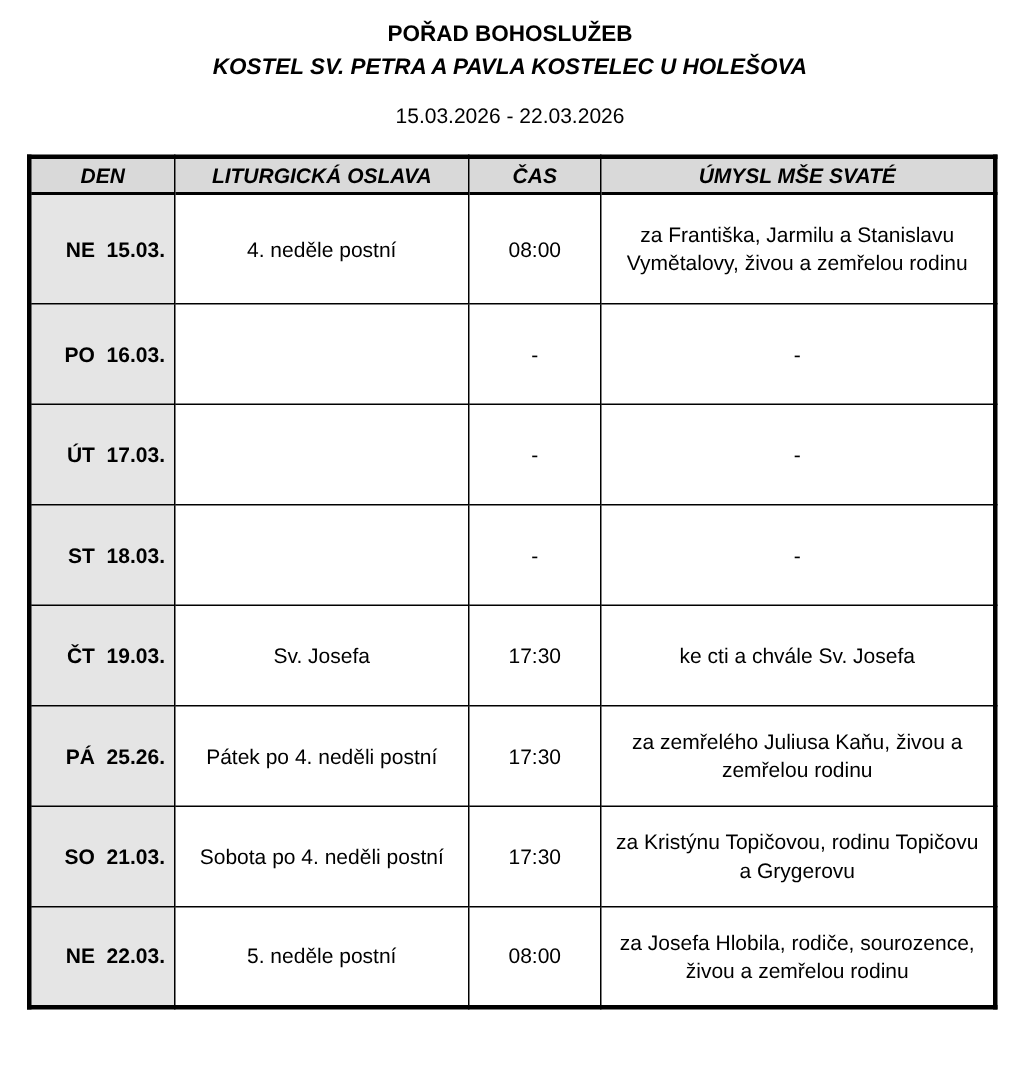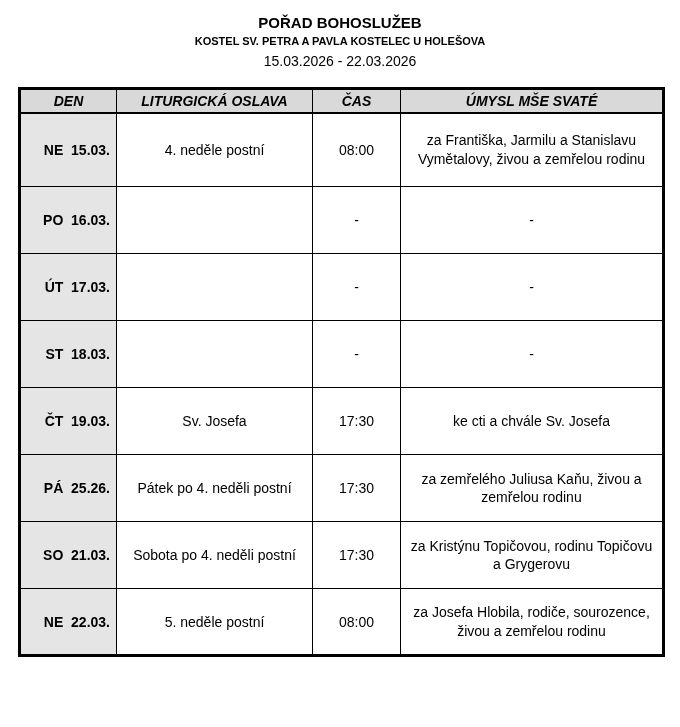--- a/index.html
+++ b/index.html
@@ -19,29 +19,30 @@
   .doc-header {
     text-align: center;
     margin-bottom: 16px;
   }
   .doc-title {
     font-size: 15px;
     font-weight: bold;
     line-height: 1.45;
   }
   .doc-subtitle {
-    font-size: 11px;
+    font-size: 15px;
     font-weight: bold;
     line-height: 1.45;
+    font-style: italic;
   }
   .doc-daterange {
     font-size: 14px;
     font-weight: normal;
     line-height: 1.45;
-    margin-top: 1px;
+    margin-top: 11px;
   }
   table.schedule {
     width: 644px;
     border-collapse: collapse;
     table-layout: fixed;
     border: 3px solid #000;
   }
   table.schedule col.c-den   { width: 97px; }
   table.schedule col.c-oslava{ width: 196px; }
   table.schedule col.c-cas   { width: 88px; }

